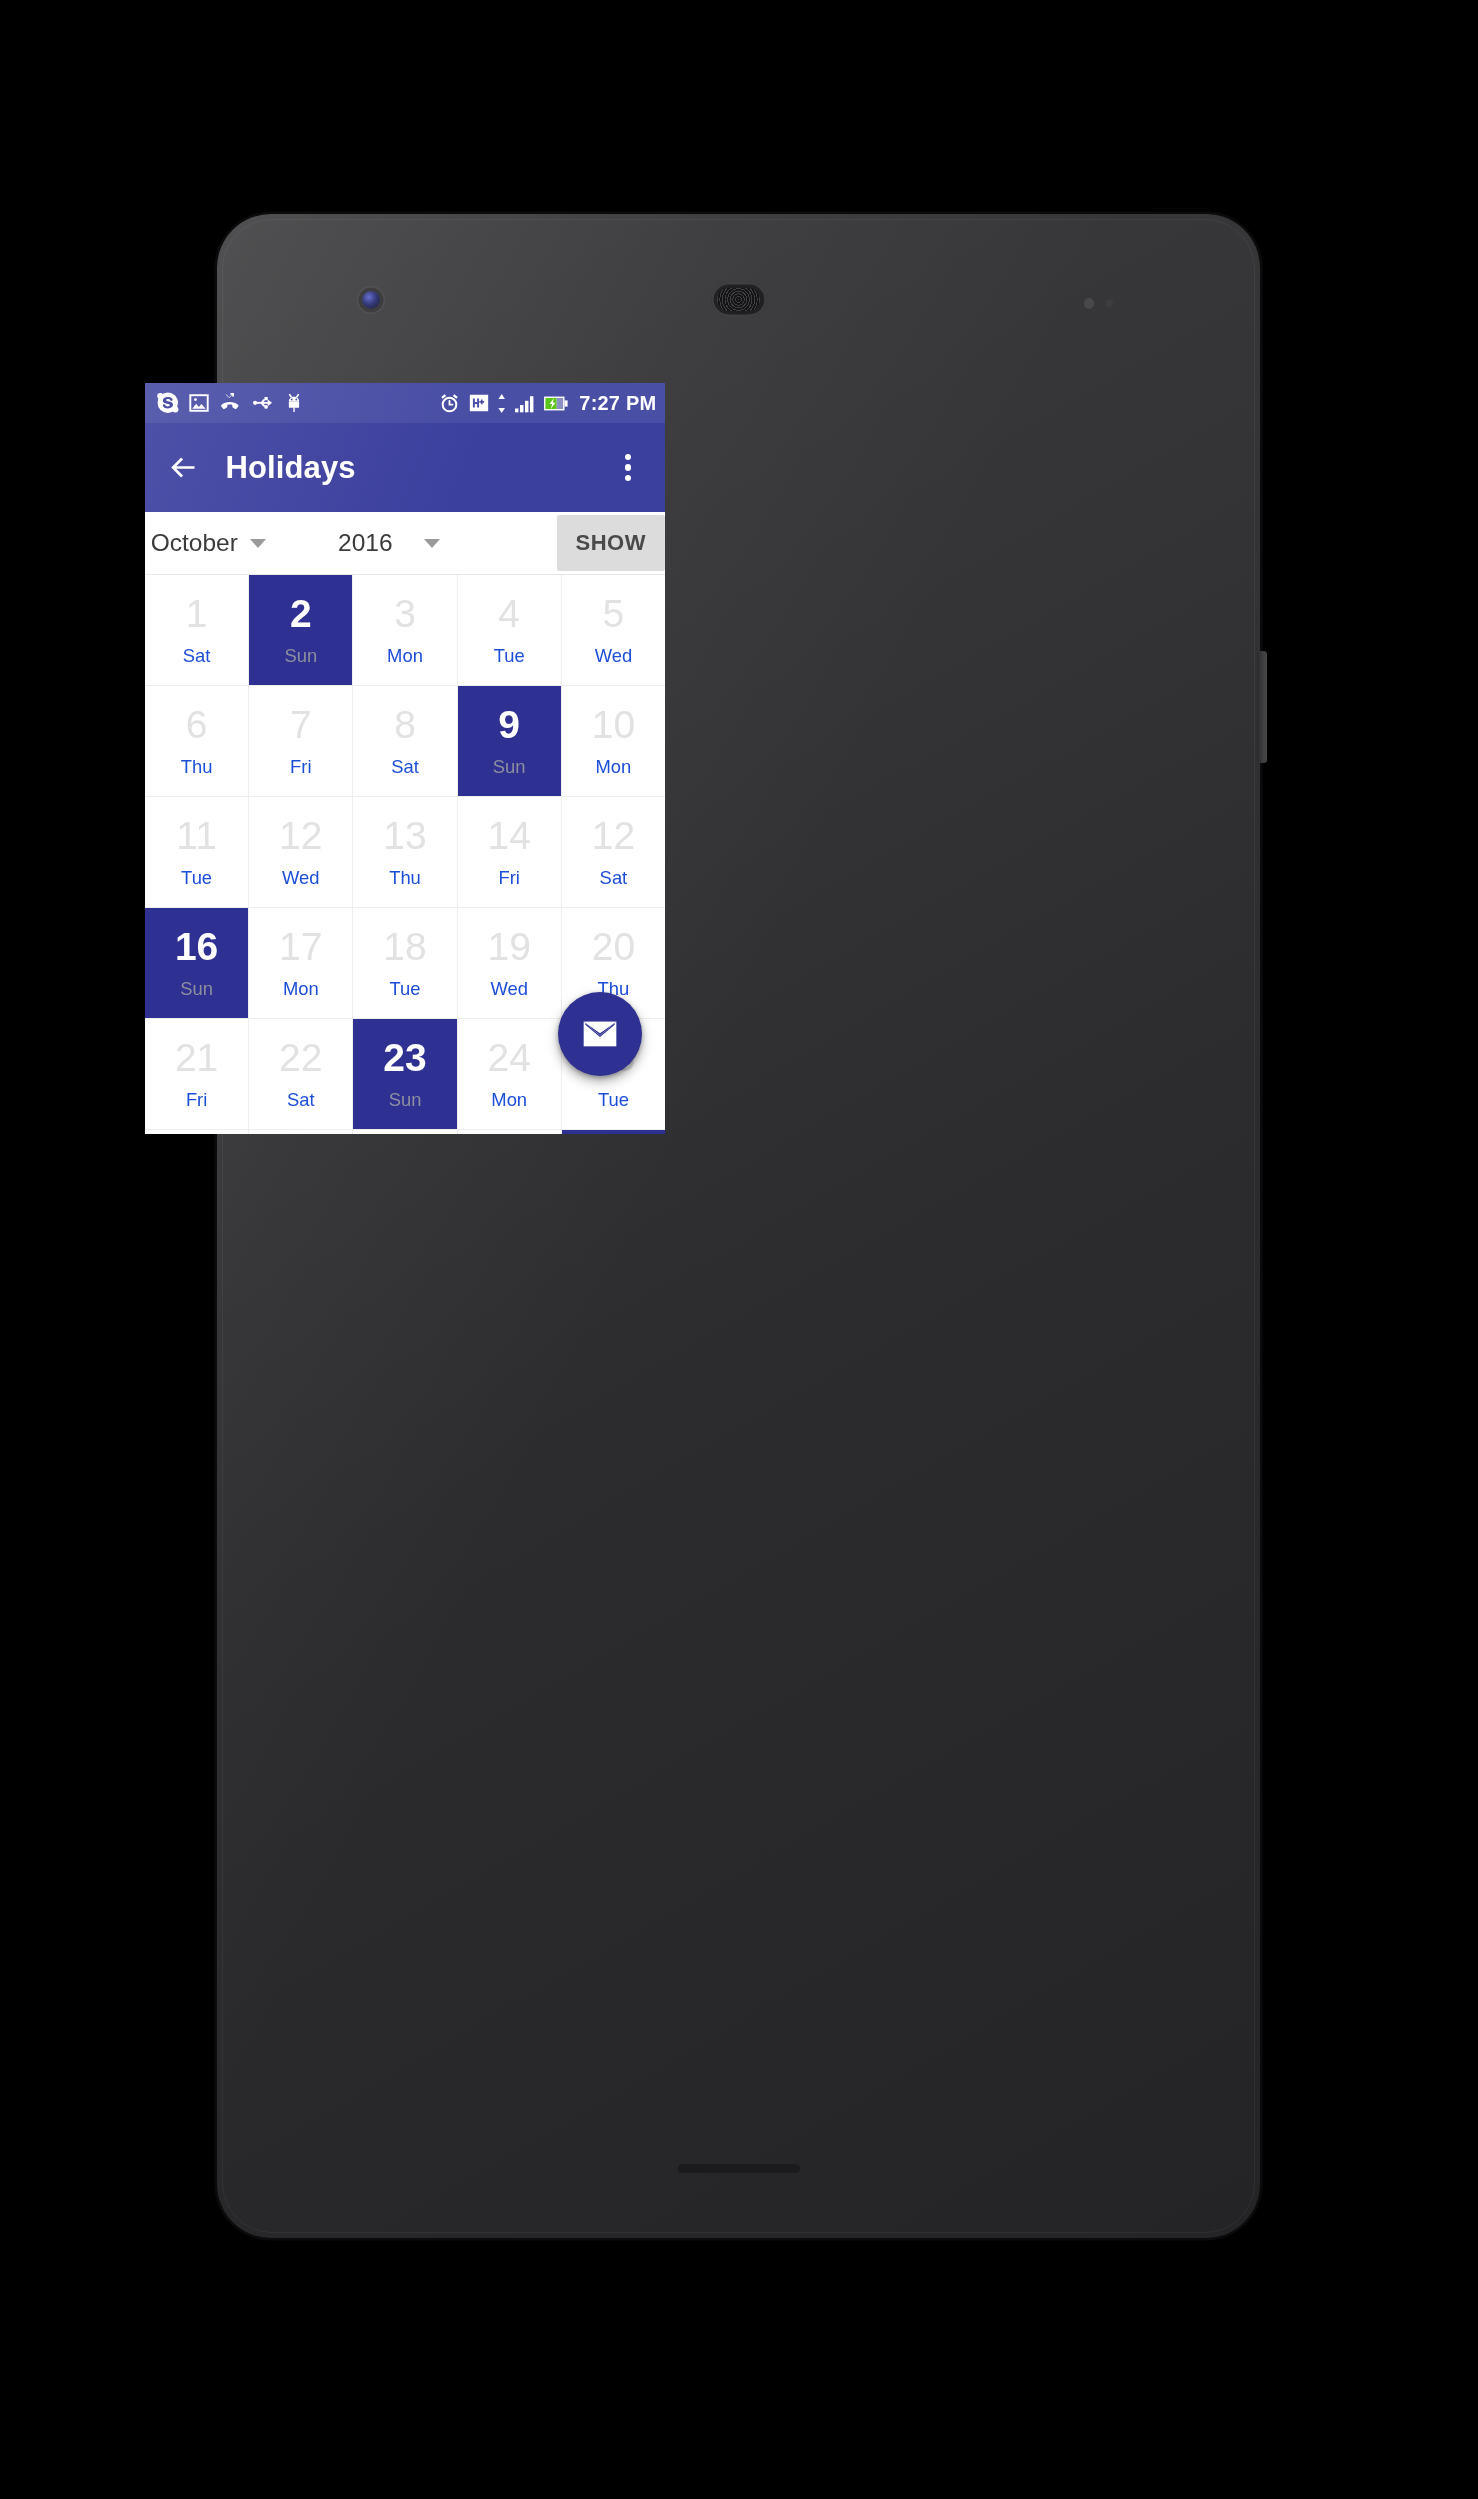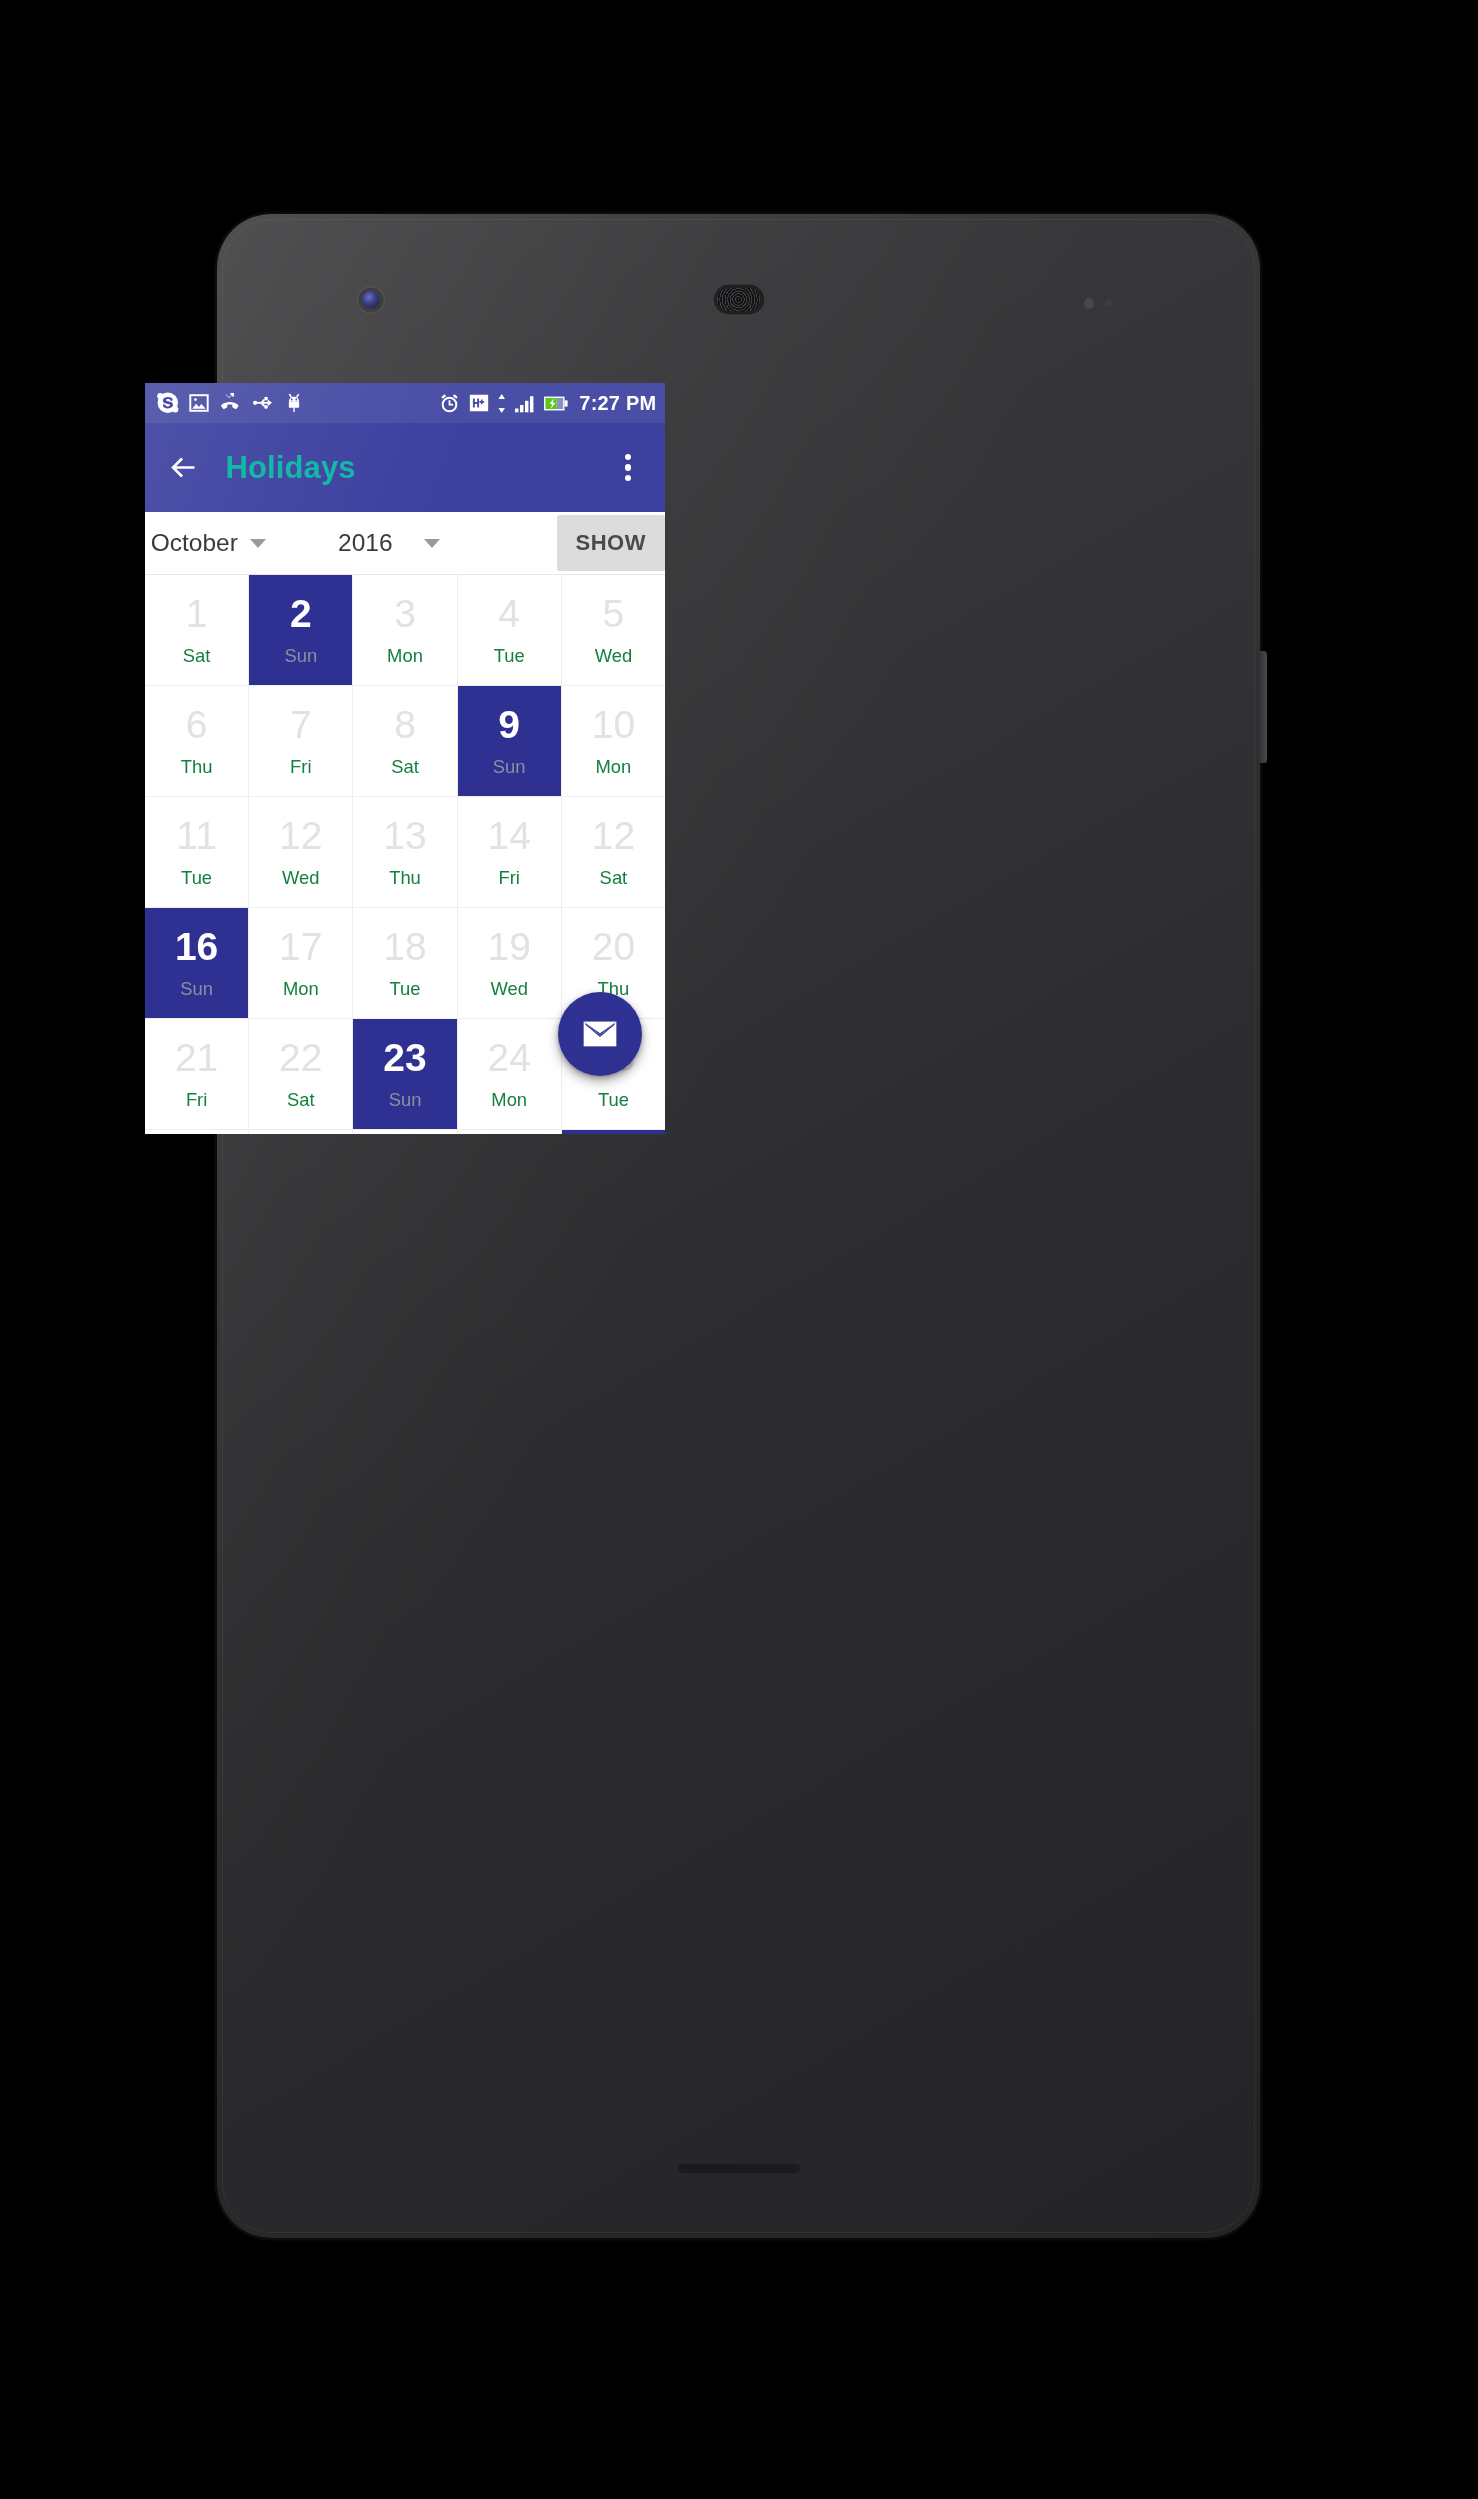--- a/index.html
+++ b/index.html
@@ -85,21 +85,21 @@
   .appbar{
     position:relative; height:89px; background:#3b3f9e;
     display:flex; align-items:center; padding:0 15.7px 0 19px;
   }
   .appbar::after{
     content:""; position:absolute; inset:0;
     background:linear-gradient(112deg, rgba(255,255,255,.09) 0%, rgba(255,255,255,.035) 40%, rgba(255,255,255,0) 62%);
     pointer-events:none;
   }
   .ab-back{ width:38px; height:38px; display:flex; align-items:center; justify-content:center; position:relative; z-index:2; cursor:pointer;}
-  .ab-title{ color:#14b8a6; font-size:31px; font-weight:700; margin-left:23.6px; position:relative; z-index:2; letter-spacing:0.1px;}
+  .ab-title{ color:#ffffff; font-size:31px; font-weight:700; margin-left:23.6px; position:relative; z-index:2; letter-spacing:0.1px;}
   .ab-spacer{ flex:1; }
   .ab-more{ width:35px; height:40px; display:flex; flex-direction:column; align-items:center; justify-content:center; gap:4.4px;
             position:relative; z-index:2; cursor:pointer; margin-right:3.5px;}
   .ab-more i{ width:6.1px; height:6.1px; border-radius:50%; background:#fff; display:block; }
 
   
   .selbar{
     height:63px; background:#fff; display:flex; align-items:center;
     border-bottom:0.9px solid #e6e6e6; padding-left:4px;
   }
@@ -126,21 +126,21 @@
   .calendar{ position:relative; background:#fff; }
   .cal-row{ display:flex; border-bottom:0.9px solid #eeeeee; }
   .cal-cell{
     flex:1 1 0; min-width:0; height:110px;
     display:flex; flex-direction:column; align-items:center; justify-content:center;
     border-right:0.9px solid #eeeeee; cursor:pointer; position:relative;
     background:#fff;
   }
   .cal-cell:last-child{ border-right:none; }
   .cal-cell .num{ font-size:39px; color:#e2e2e2; font-weight:400; line-height:1; }
-  .cal-cell .dow{ font-size:18.4px; color:#15803d; margin-top:14px; line-height:1; }
+  .cal-cell .dow{ font-size:18.4px; color:#1d4ed8; margin-top:14px; line-height:1; }
   .cal-cell.sel{ background:#2e3192; }
   .cal-cell.sel .num{ color:#ffffff; font-weight:700; }
   .cal-cell.sel .dow{ color:#8d8f9e; }
 
   
   .fab{
     position:absolute; right:23px; bottom:58px;
     width:84px; height:84px; border-radius:50%;
     background:#2e3192;
     display:flex; align-items:center; justify-content:center;

